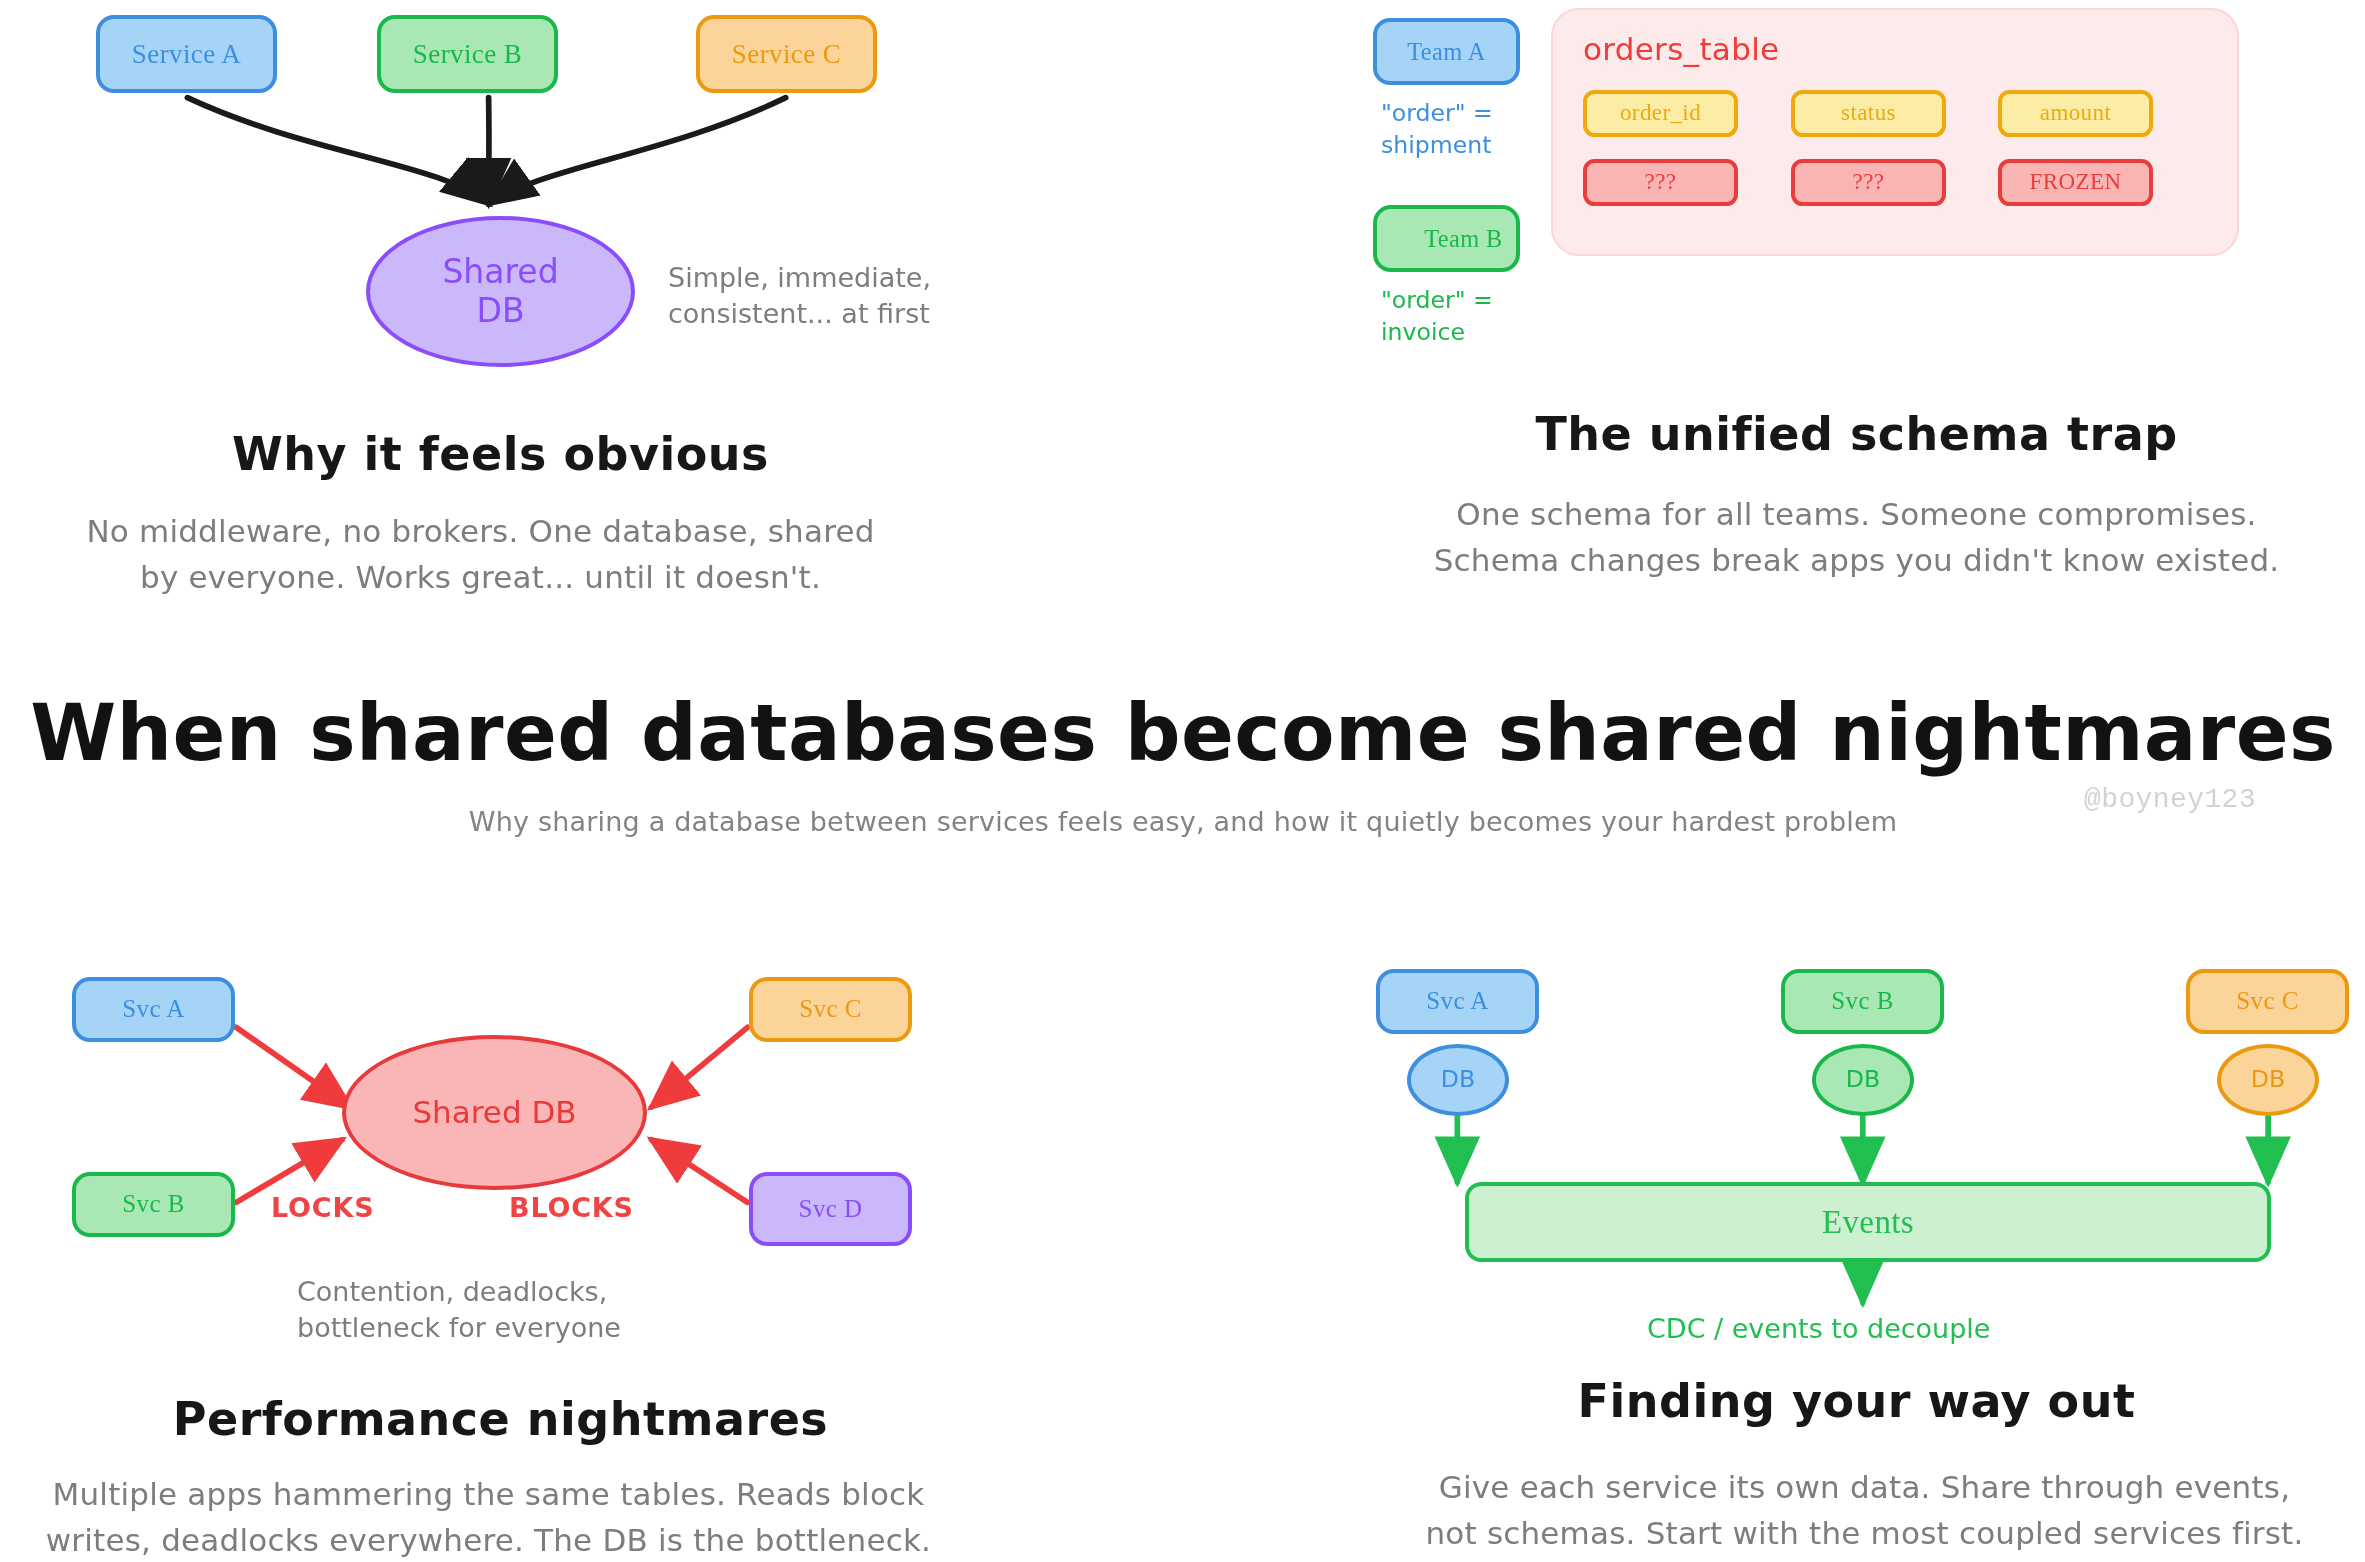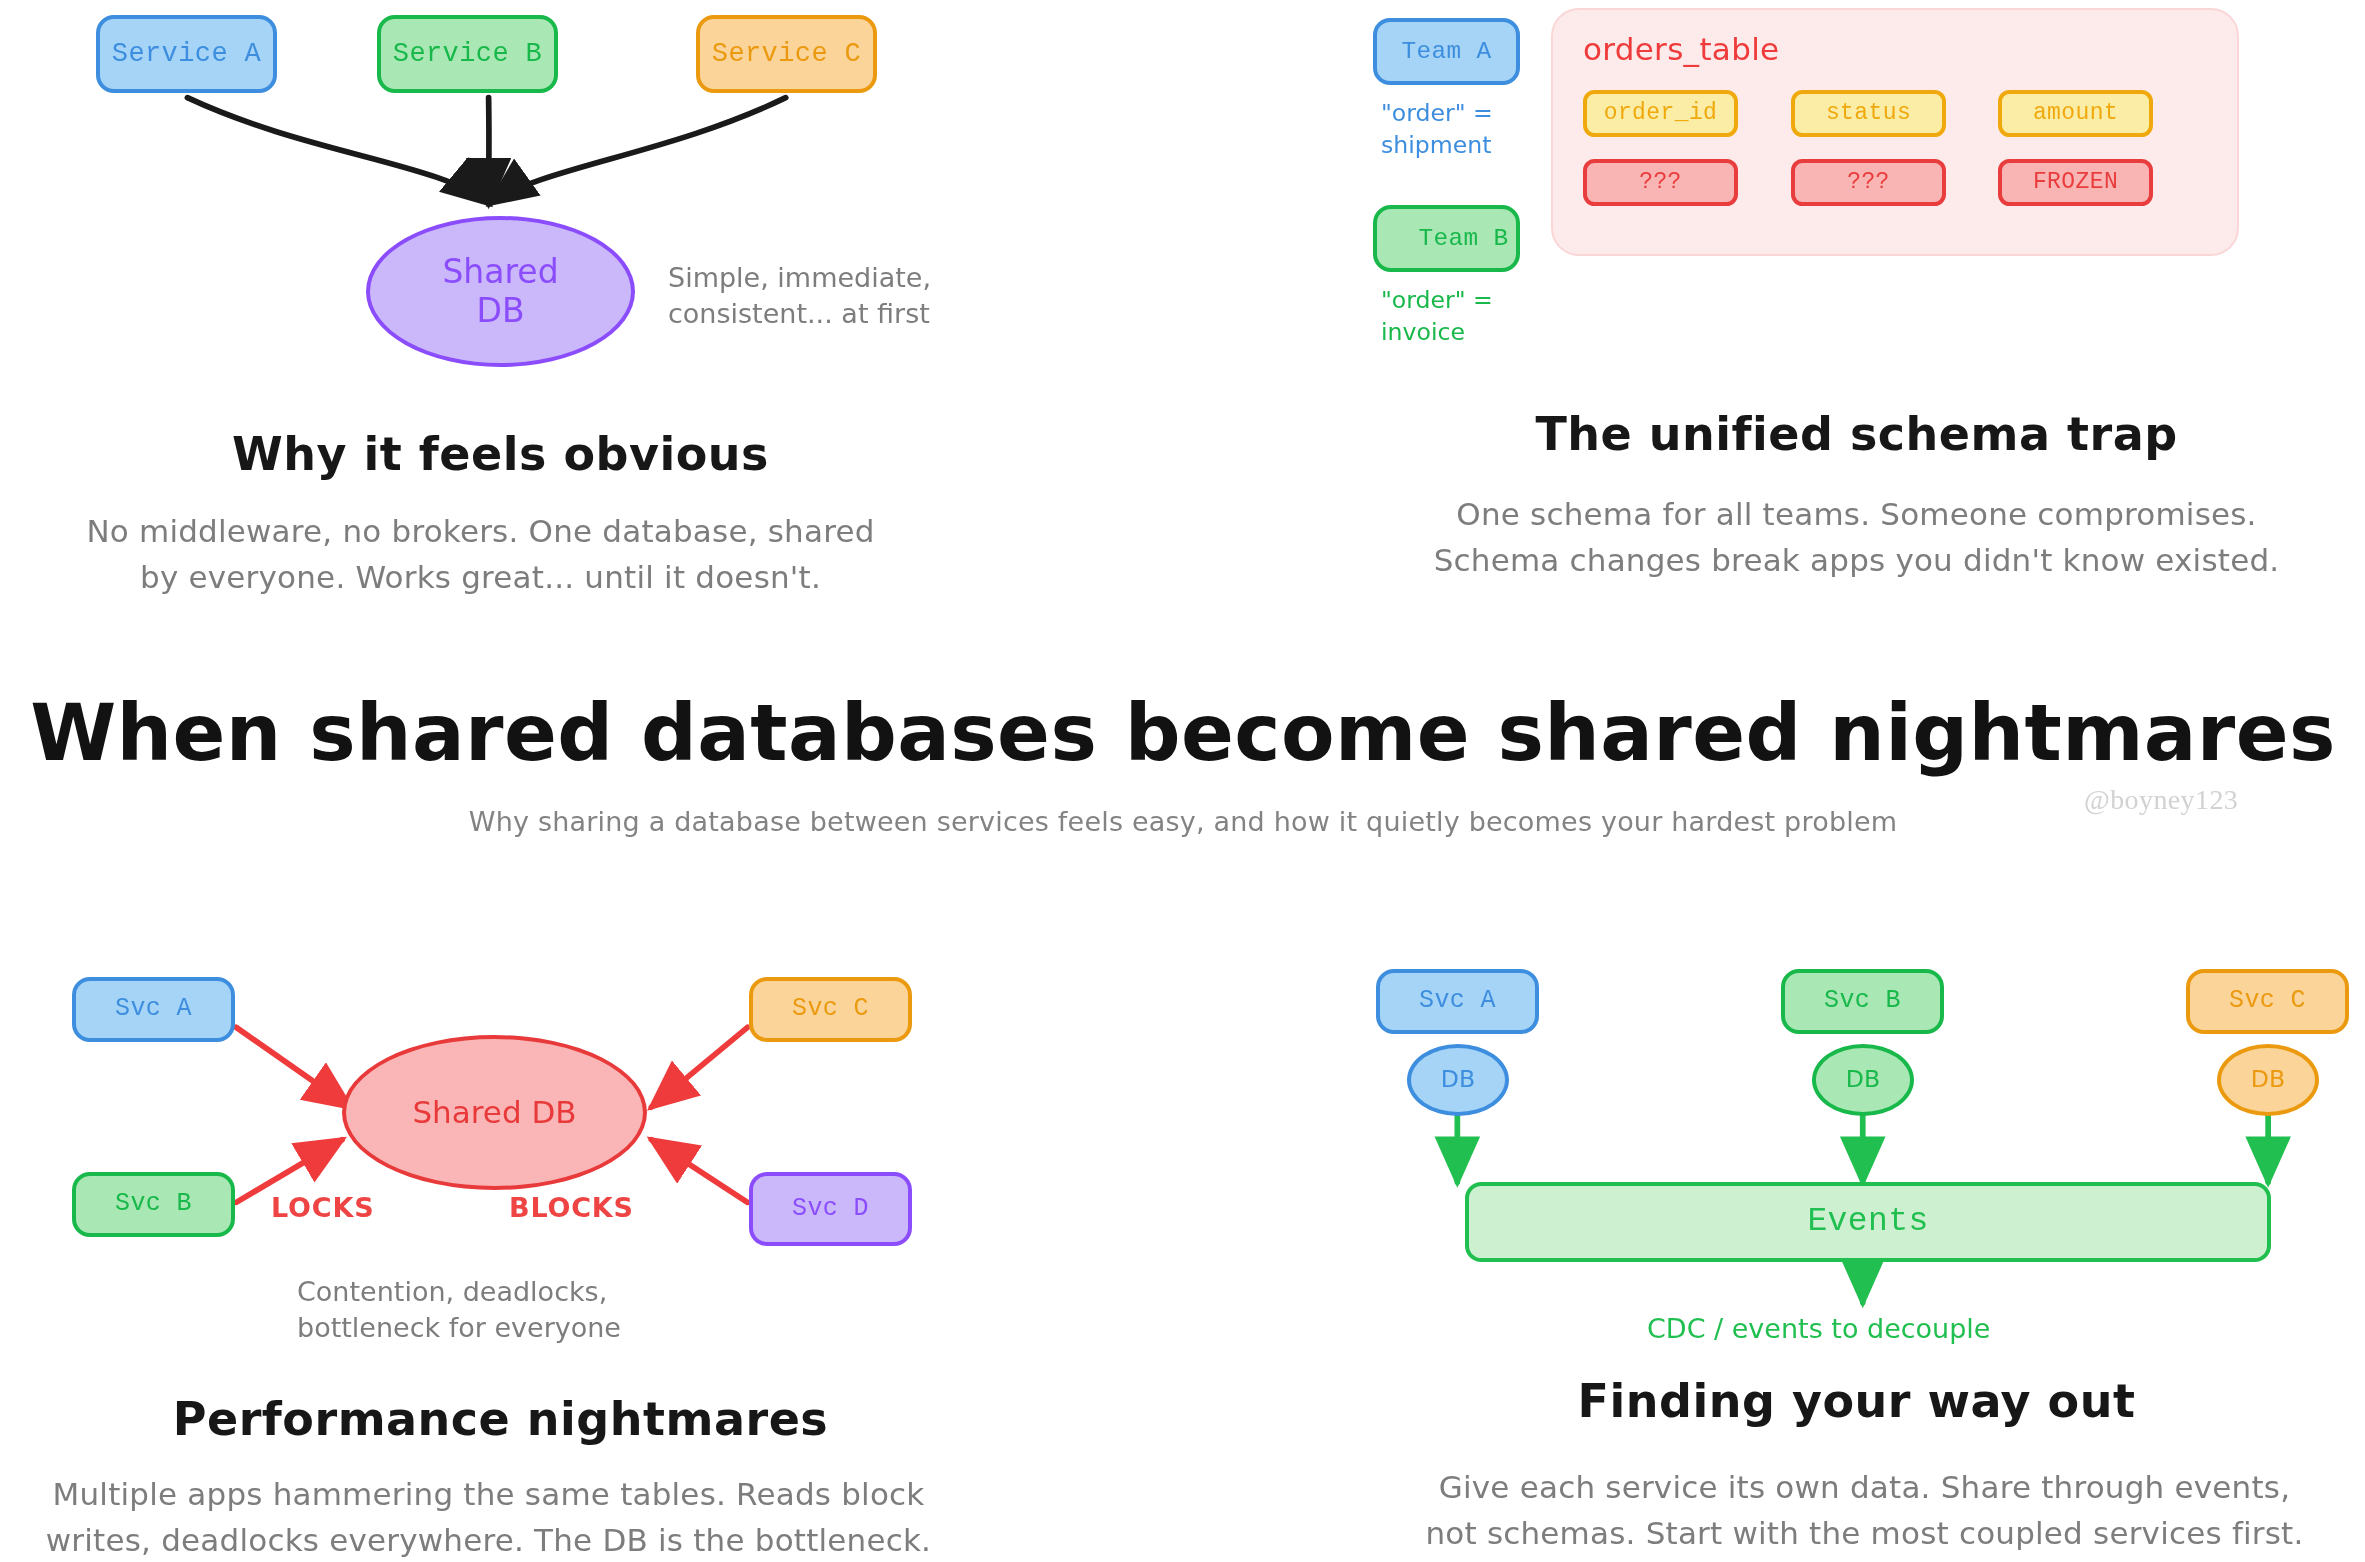--- a/index.html
+++ b/index.html
@@ -19,21 +19,21 @@
 
   .node {
     position: absolute;
     box-sizing: border-box;
     display: flex;
     align-items: center;
     justify-content: center;
     text-align: center;
     border-style: solid;
     border-radius: 18px;
-    font-family: Liberation Mono, monospace;
+    font-family: Liberation Serif, serif;
     line-height: 1.05;
     letter-spacing: 0.4px;
   }
 
   .ellipse {
     position: absolute;
     box-sizing: border-box;
     display: flex;
     align-items: center;
     justify-content: center;
@@ -87,21 +87,21 @@
     color: #838383;
     font-size: 27px;
     letter-spacing: 0.2px;
     font-family: "DejaVu Sans", sans-serif;
   }
   .watermark {
     position: absolute;
     color: #d2d2d2;
     font-size: 28px;
     letter-spacing: 0.4px;
-    font-family: Liberation Serif, serif;
+    font-family: Liberation Mono, monospace;
   }
 
   
   .side-note {
     position: absolute;
     font-family: "DejaVu Sans", sans-serif;
     line-height: 1.35;
   }
   .note-gray { color:#7d7d7d; }
   .note-blue { color:#3d8ede; }

